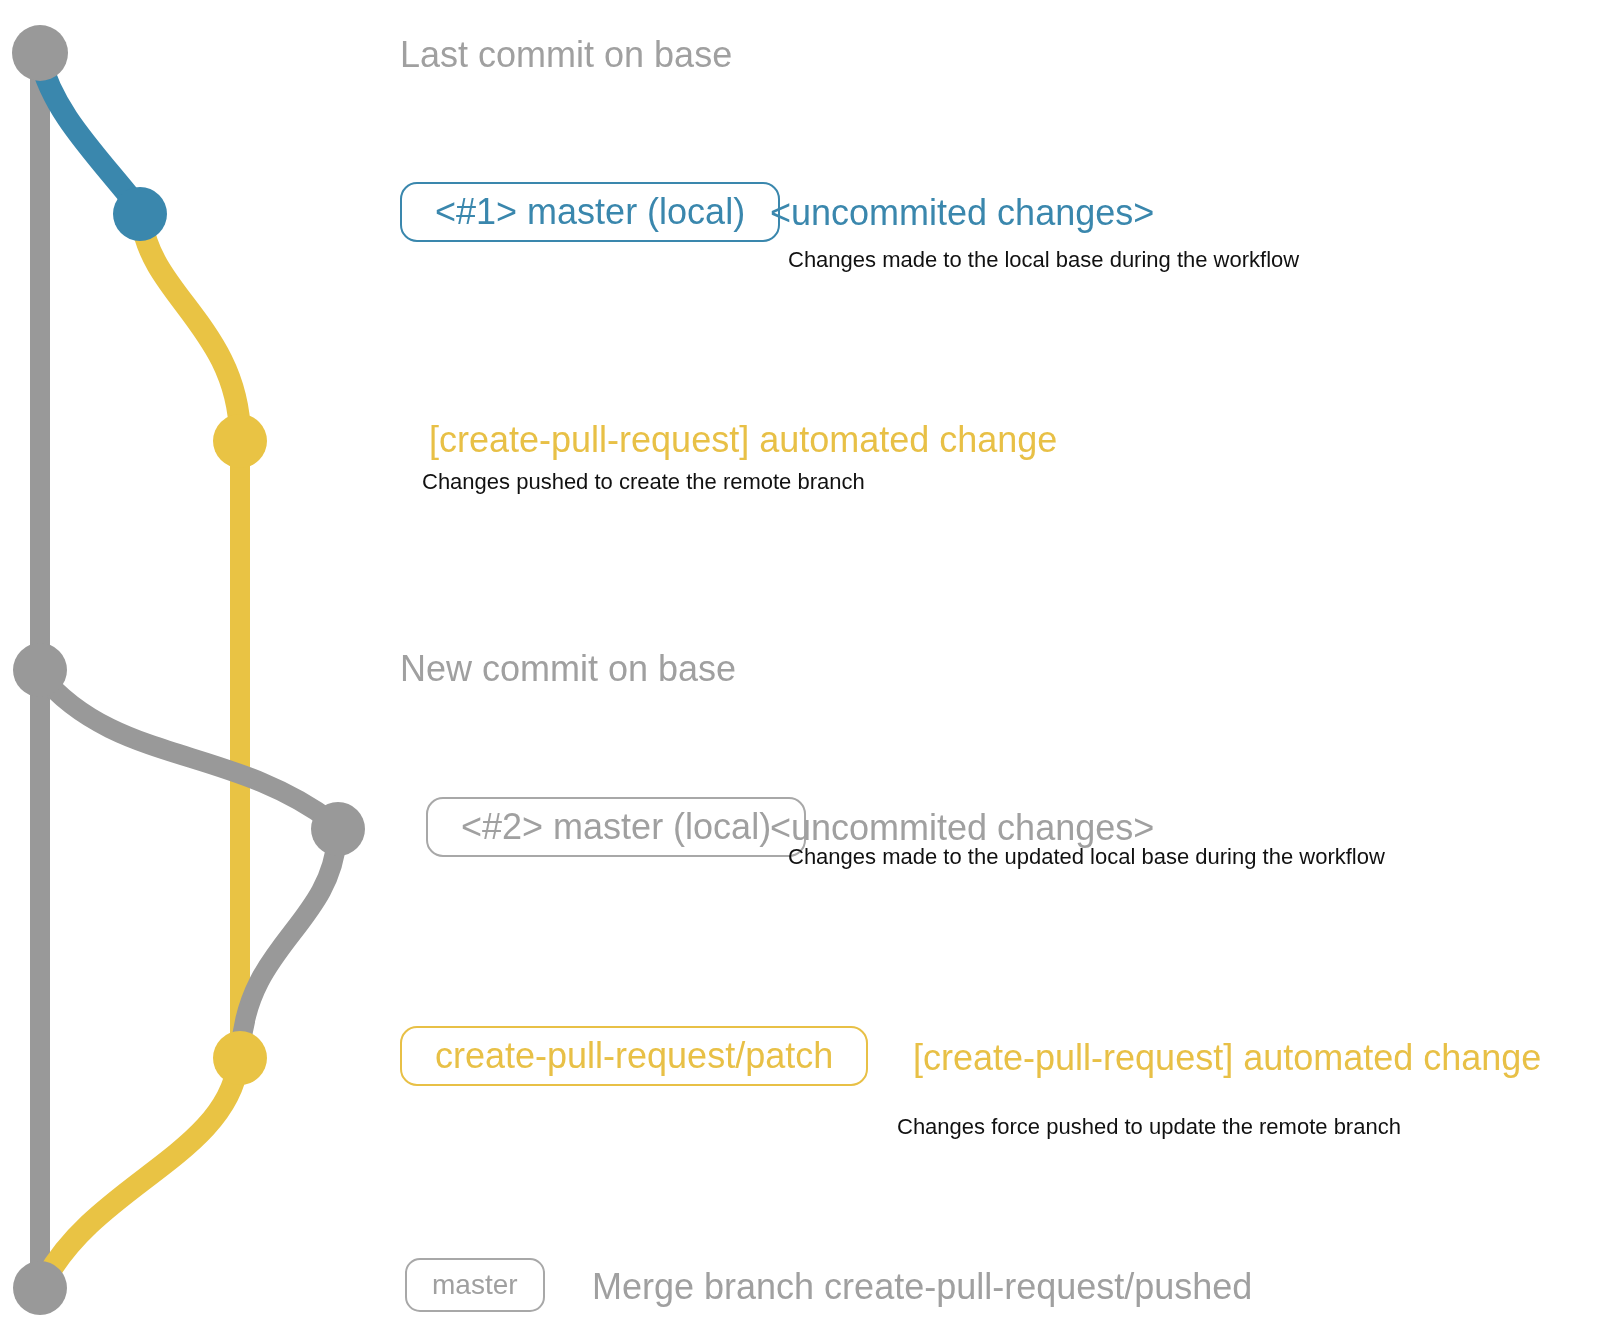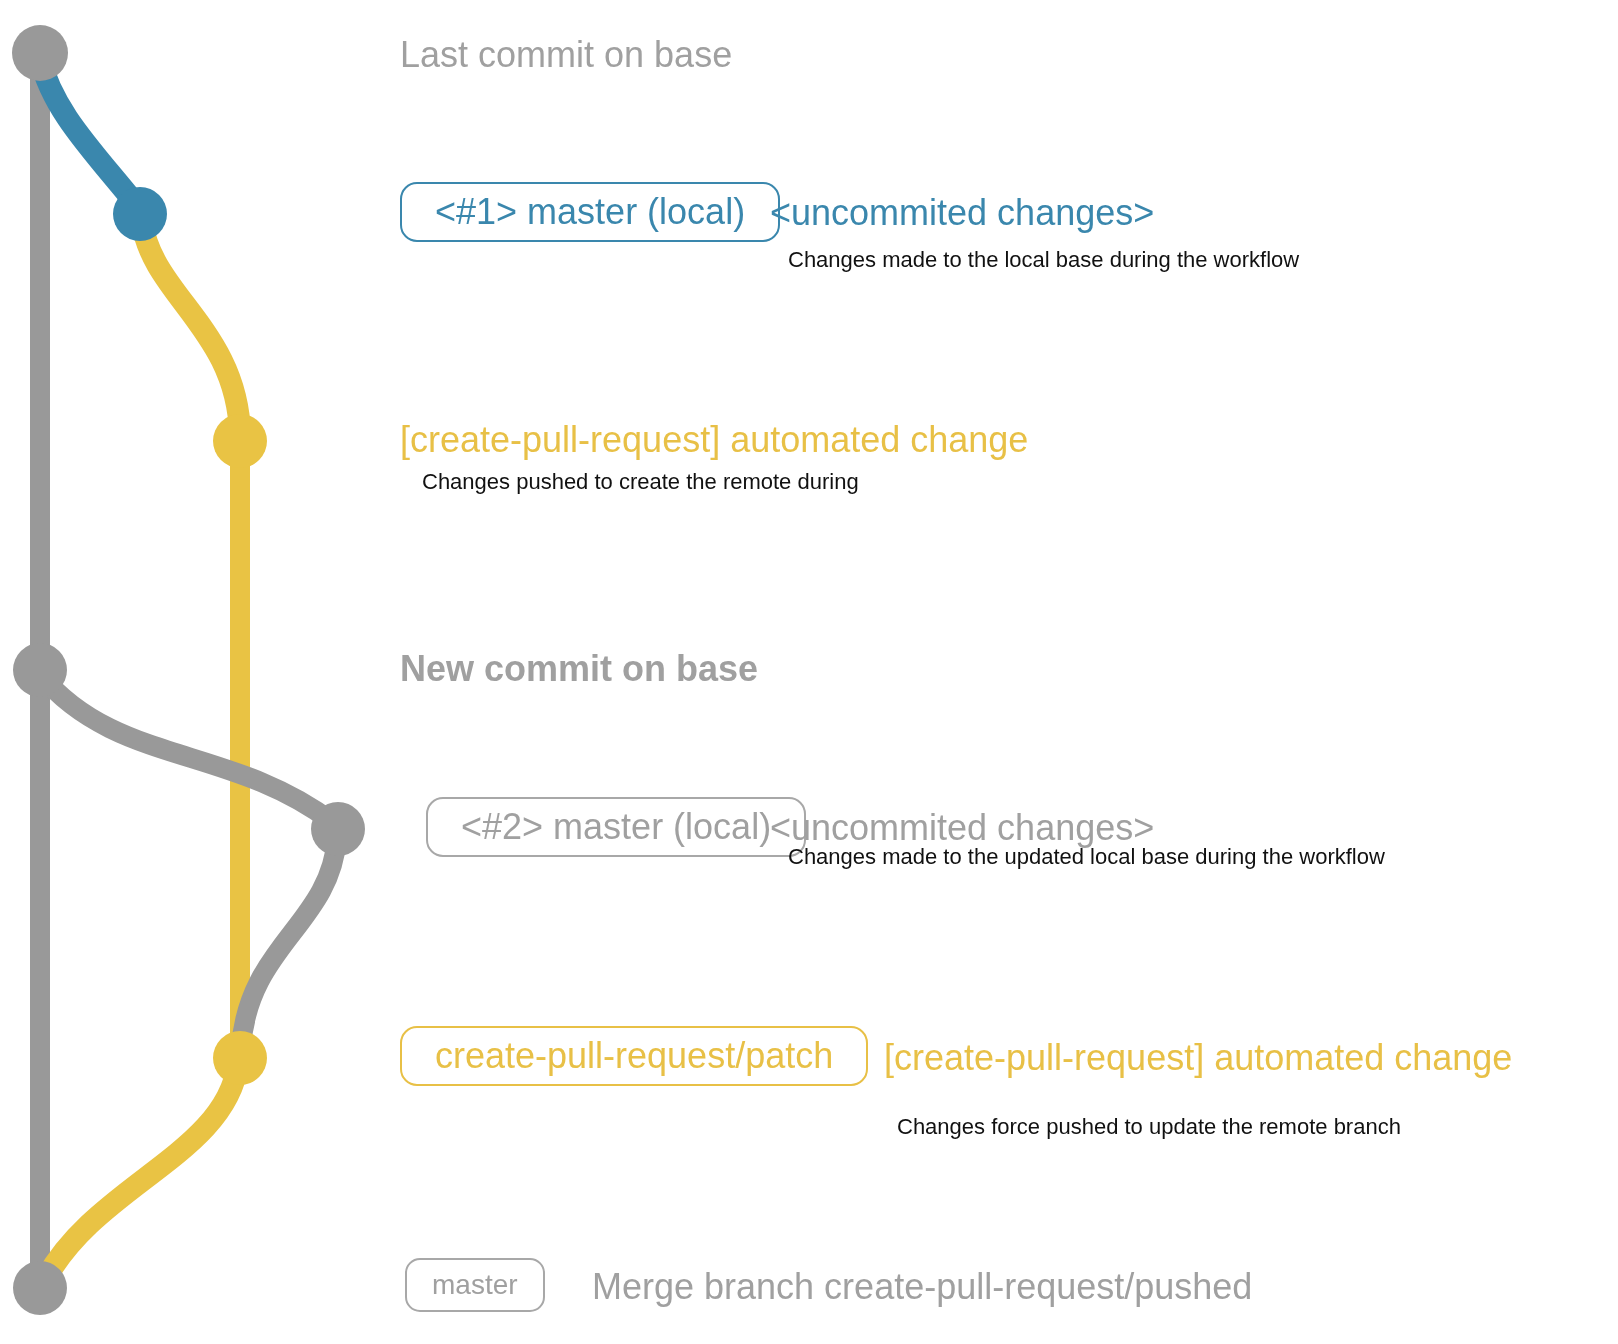--- a/index.html
+++ b/index.html
@@ -18,21 +18,21 @@
   .stroke-yellow { stroke:var(--yellow); fill:none; }
   .dot-gray   { fill:var(--gray); }
   .dot-blue   { fill:var(--blue); }
   .dot-yellow { fill:var(--yellow); }
 
   .abs { position:absolute; white-space:nowrap; }
 
   .h-sans { font-size:36px; line-height:42px; }
   .c-graytext { color:var(--gray-text); }
   .c-blue     { color:var(--blue-text); }
-  .c-yellow   { color:var(--yellow-text); }
+  .c-yellow   { color:var(--yellow-text);margin-left:29px; }
 
   .serif {
     font-family:Liberation Sans, sans-serif;
     font-size:22px; line-height:36px;
     color:var(--ink);
   }
 
   .badge {
     display:inline-flex; align-items:center; justify-content:center;
     border:2.5px solid; border-radius:17px;
@@ -76,23 +76,23 @@
       </g>
   </svg>
 
   <div class="abs h-sans c-graytext" style="left:400px; top:34px;">Last commit on base</div>
 
   <div class="abs badge badge-blue" style="left:400px; top:182px;">&lt;#1&gt; master (local)</div>
   <div class="abs h-sans c-blue" style="left:770px; top:192px;">&lt;uncommited changes&gt;</div>
   <div class="abs serif" style="left:788px; top:242px;">Changes made to the local base during the workflow</div>
 
   <div class="abs h-sans c-yellow" style="left:400px; top:419px;">[create-pull-request] automated change</div>
-  <div class="abs serif" style="left:422px; top:464px;">Changes pushed to create the remote during</div>
+  <div class="abs serif" style="left:422px; top:464px;">Changes pushed to create the remote branch</div>
 
-  <div class="abs h-sans c-graytext" style="left:400px; top:648px;font-weight:bold;">New commit on base</div>
+  <div class="abs h-sans c-graytext" style="left:400px; top:648px;">New commit on base</div>
 
   <div class="abs badge badge-gray" style="left:400px; top:797px;margin-left:26px;">&lt;#2&gt; master (local)</div>
   <div class="abs h-sans c-graytext" style="left:770px; top:807px;">&lt;uncommited changes&gt;</div>
   <div class="abs badge badge-yellow" style="left:400px; top:1026px;">create-pull-request/patch</div>
 
   <div class="abs serif" style="left:788px; top:839px;">Changes made to the updated local base during the workflow</div>
   <div class="abs h-sans c-yellow" style="left:884px; top:1037px;">[create-pull-request] automated change</div>
   <div class="abs serif" style="left:897px; top:1089px;margin-top:20px;">Changes force pushed to update the remote branch</div>
 
   <div class="abs badge badge-gray badge-small" style="left:405px; top:1258px;">master</div>

